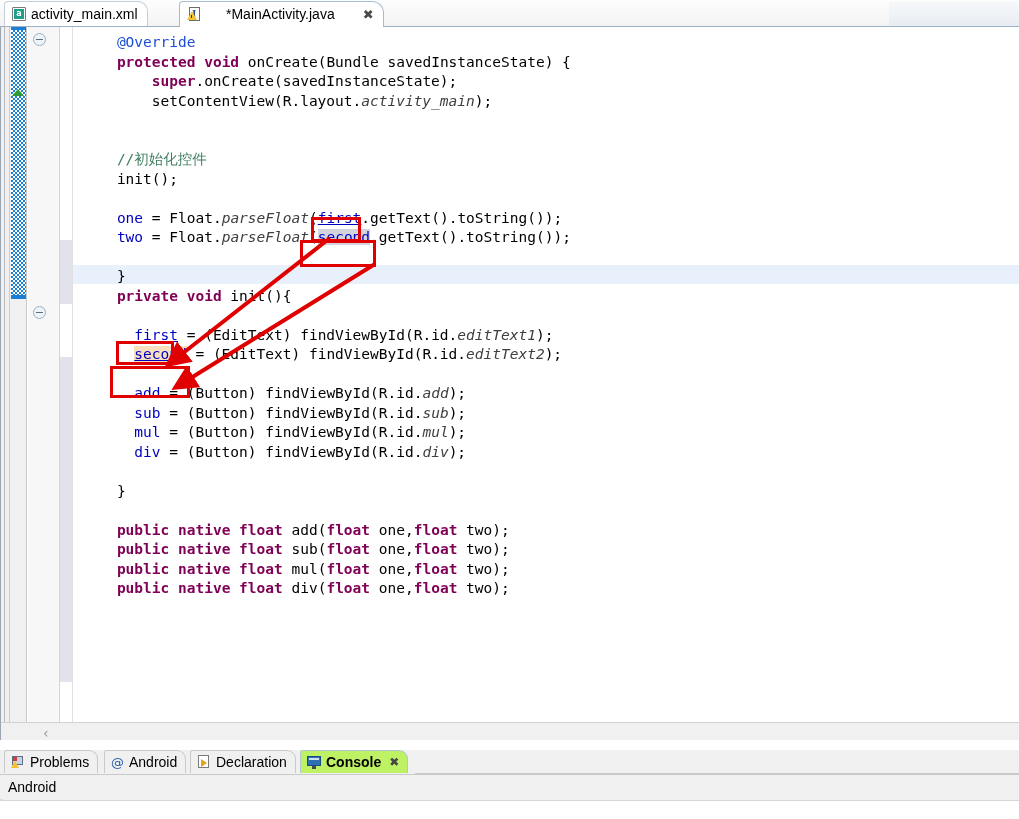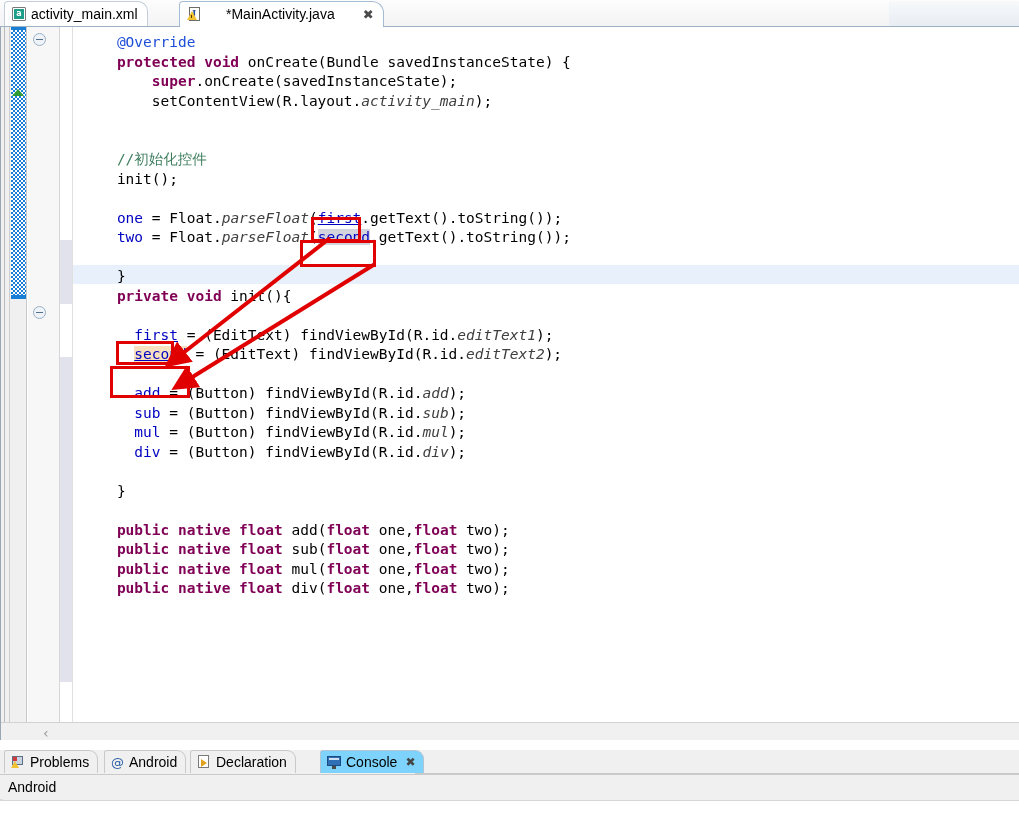--- a/index.html
+++ b/index.html
@@ -200,22 +200,22 @@
   }
   .btab{
     position:absolute;top:0;height:23px;
     display:flex;align-items:center;gap:5px;padding:0 8px 0 6px;
     font-size:14px;color:#000;box-sizing:border-box;white-space:nowrap;
     background:#f0f0f0;
     border:1px solid #c9c9c9;border-bottom:none;
     border-radius:3px 9px 0 0;
   }
   .btab.on{
-    background:#7dd3fc;font-weight:normal;
-    border:1px solid #b3c4d4;border-bottom:none;margin-left:20px;
+    background:#bef264;font-weight:bold;
+    border:1px solid #b3c4d4;border-bottom:none;
   }
   .bclose{font-size:12px;color:#444;margin-left:3px;font-family:"DejaVu Sans", sans-serif;}
   .btabbar-tail{
     position:absolute;left:415px;top:0;width:604px;height:23px;
     border-bottom:1px solid #c9c9c9;
   }
   .bcontent{
     position:absolute;left:0;top:24px;width:1019px;height:45px;
     background:#f0f0f0;border-top:1px solid #c9c9c9;box-sizing:border-box;
   }

